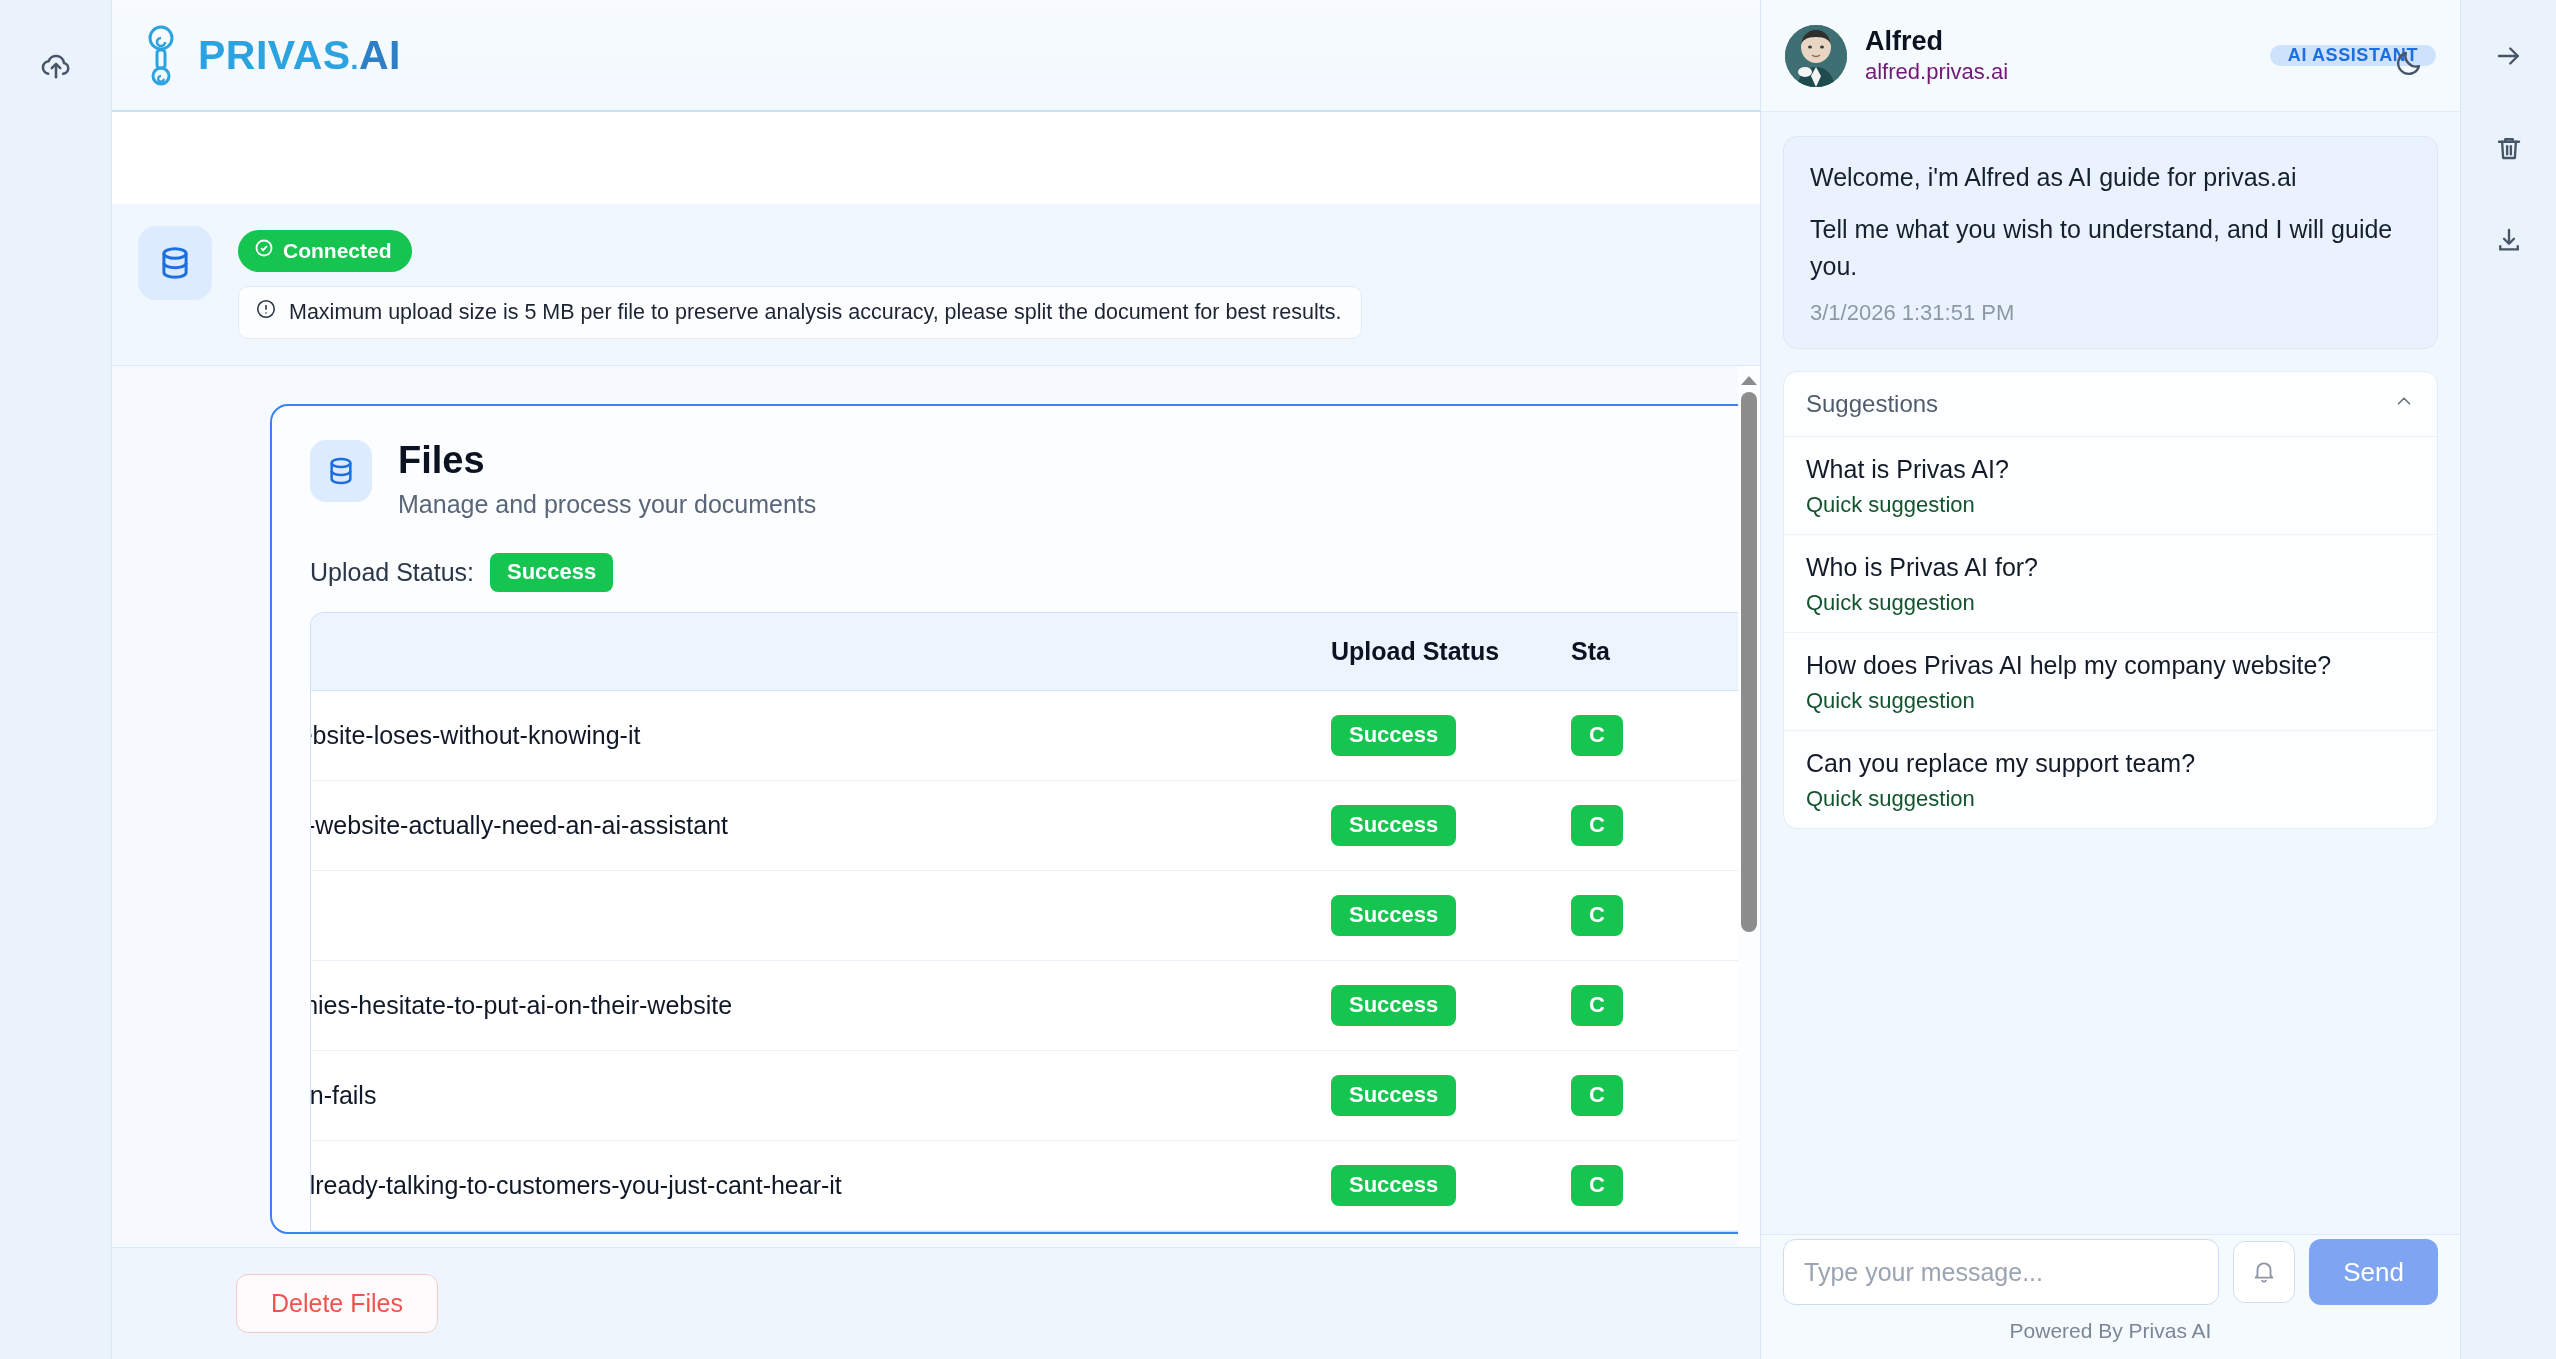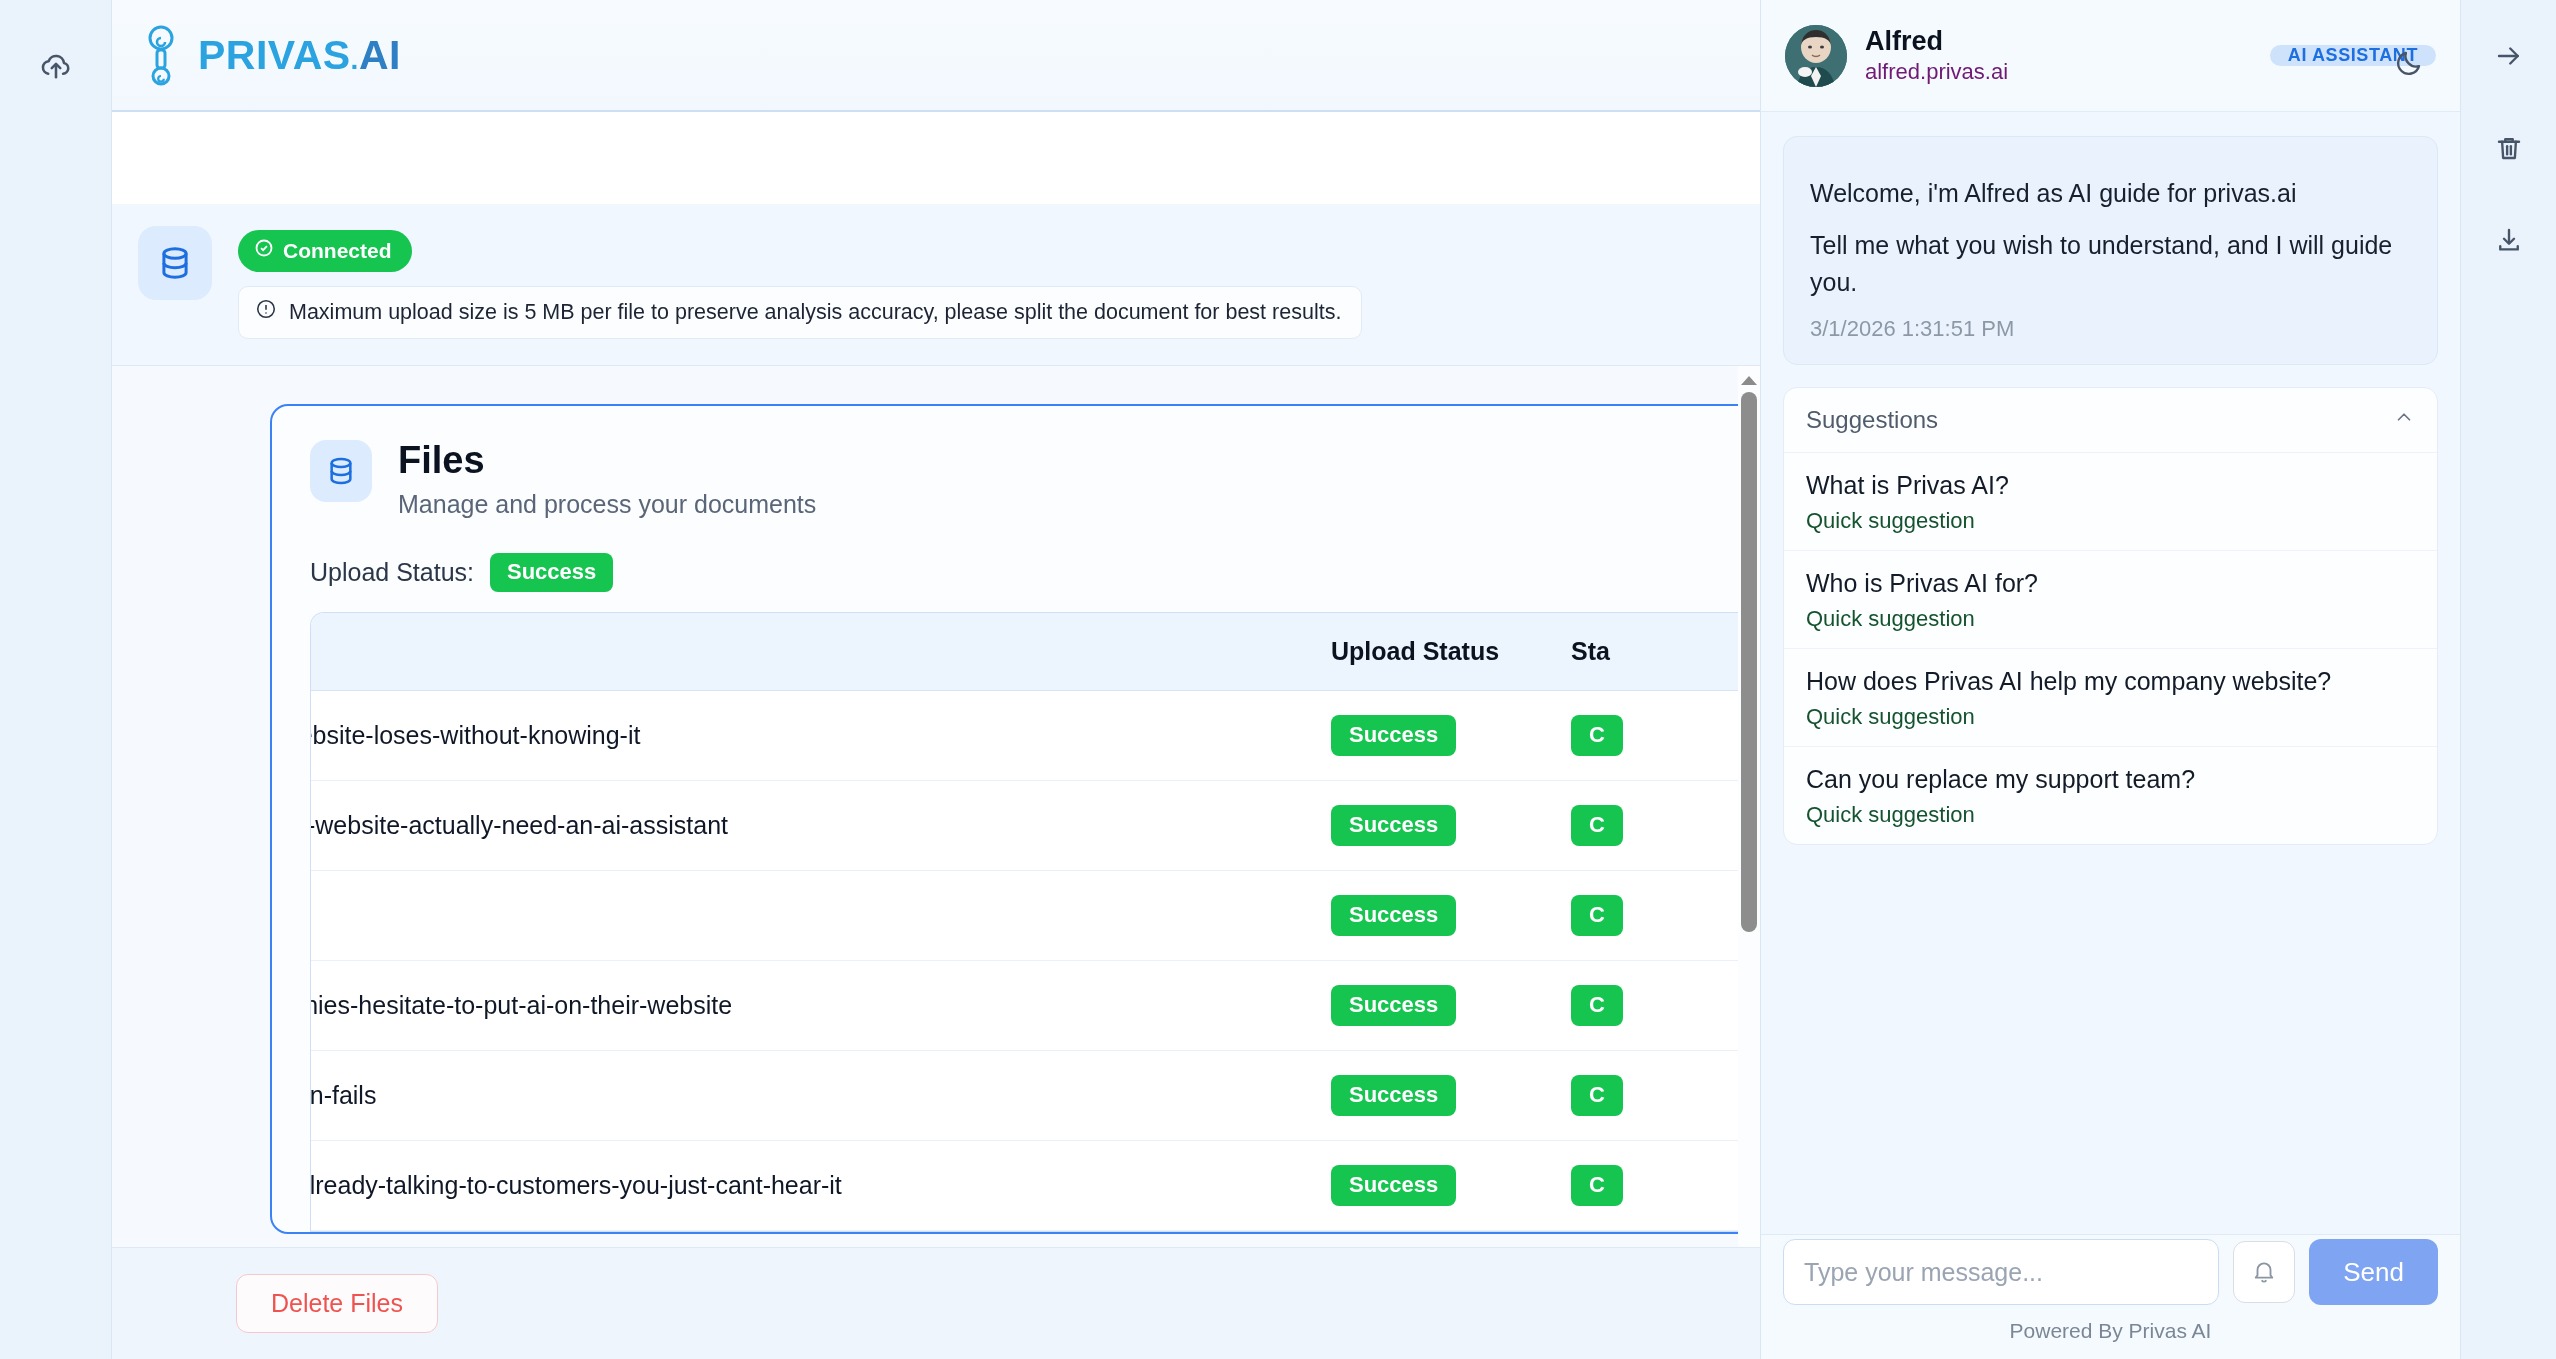--- a/index.html
+++ b/index.html
@@ -277,21 +277,21 @@
     padding: 0 18px;
     border-radius: 999px;
     white-space: nowrap;
   }
 
   .chat-body { flex: 1 1 auto; overflow: hidden; padding: 24px 22px 0 22px; }
   .msg-bubble {
     background: #eaf2fd;
     border: 1px solid #dbe8f8;
     border-radius: 14px;
-    padding: 38px 26px 22px 26px;
+    padding: 22px 26px 22px 26px;
   }
   .msg-line { font-size: 25px; color: #17202e; line-height: 1.45; }
   .msg-line + .msg-line { margin-top: 16px; }
   .msg-time { font-size: 22px; color: #8d98a7; margin-top: 16px; }
 
   .sugg-card {
     margin-top: 22px;
     background: #fdfeff;
     border: 1px solid #e3ecf7;
     border-radius: 14px;

